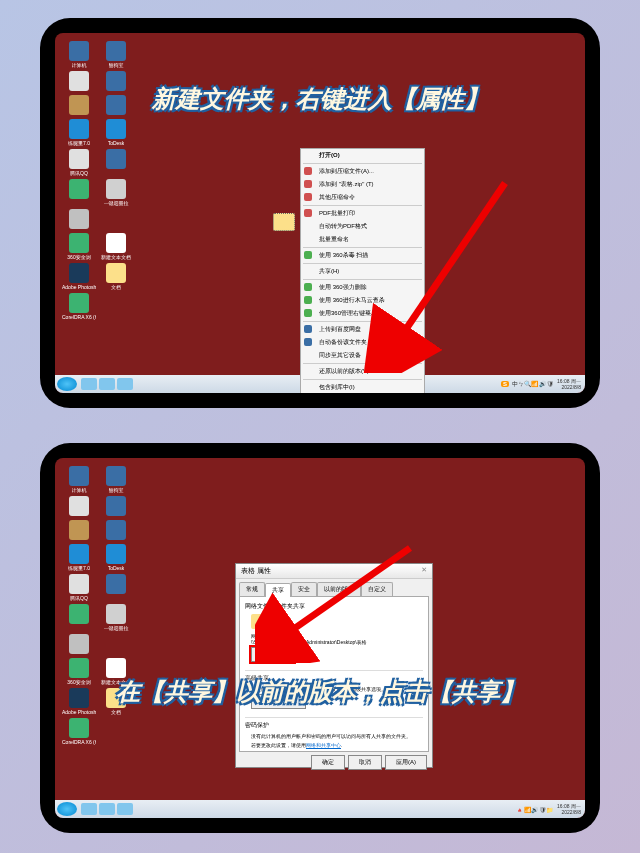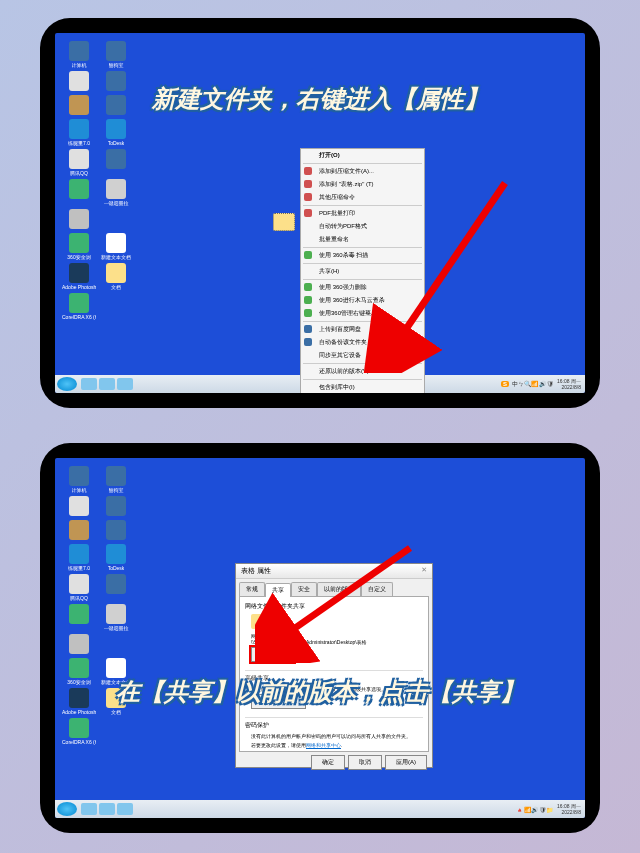--- a/index.html
+++ b/index.html
@@ -14,22 +14,22 @@
     gap: 35px;
   }
   .tablet {
     background: #000;
     border-radius: 30px;
     padding: 15px;
     position: relative;
     height: 390px;
   }
   .screen {
-    background: #1d4ed8;
-    border-radius: 2px;
+    background: #7f1d1d;
+    border-radius: 8px;
     width: 100%;
     height: 100%;
     position: relative;
     overflow: hidden;
   }
   .desktop-icons {
     position: absolute;
     top: 8px;
     left: 8px;
     display: grid;

